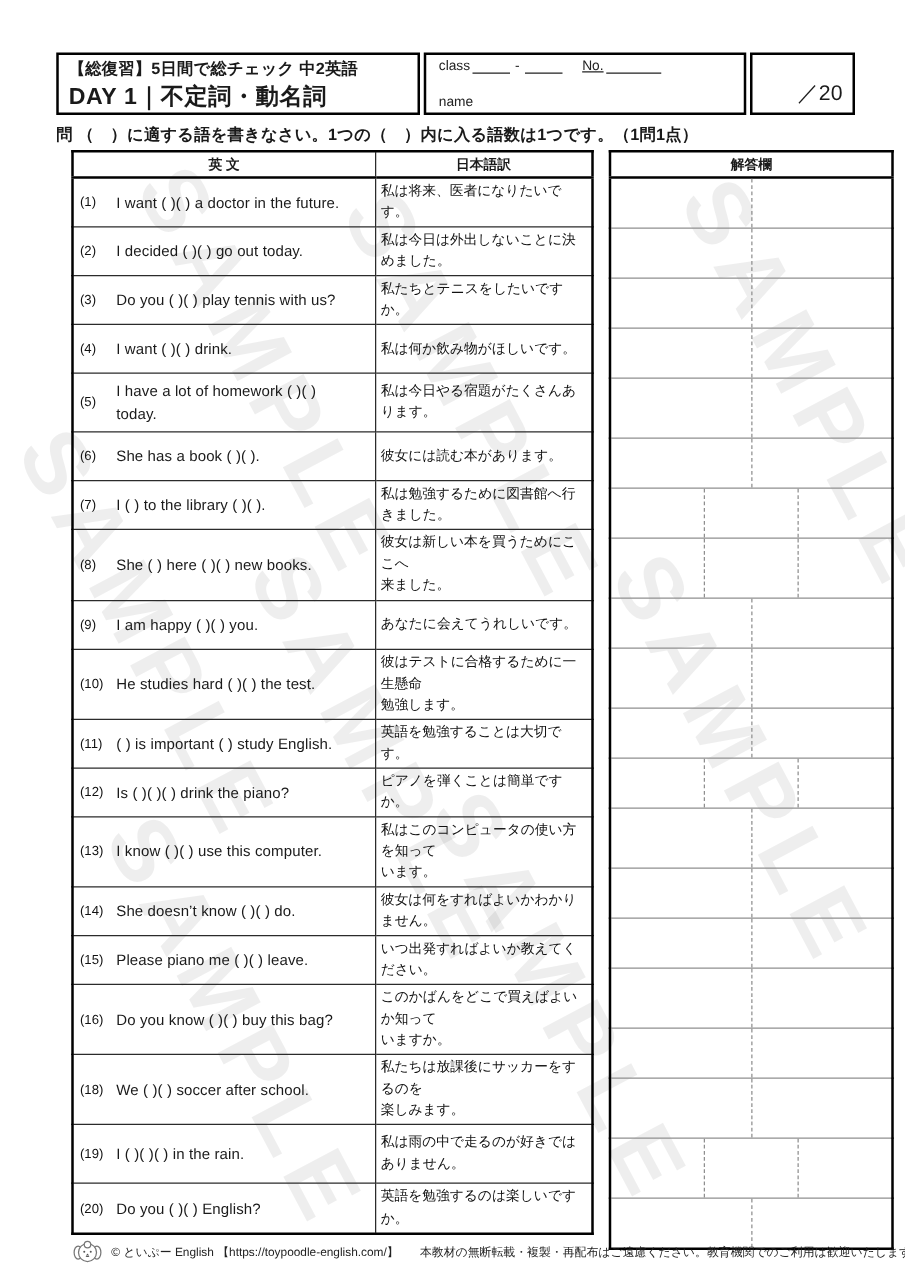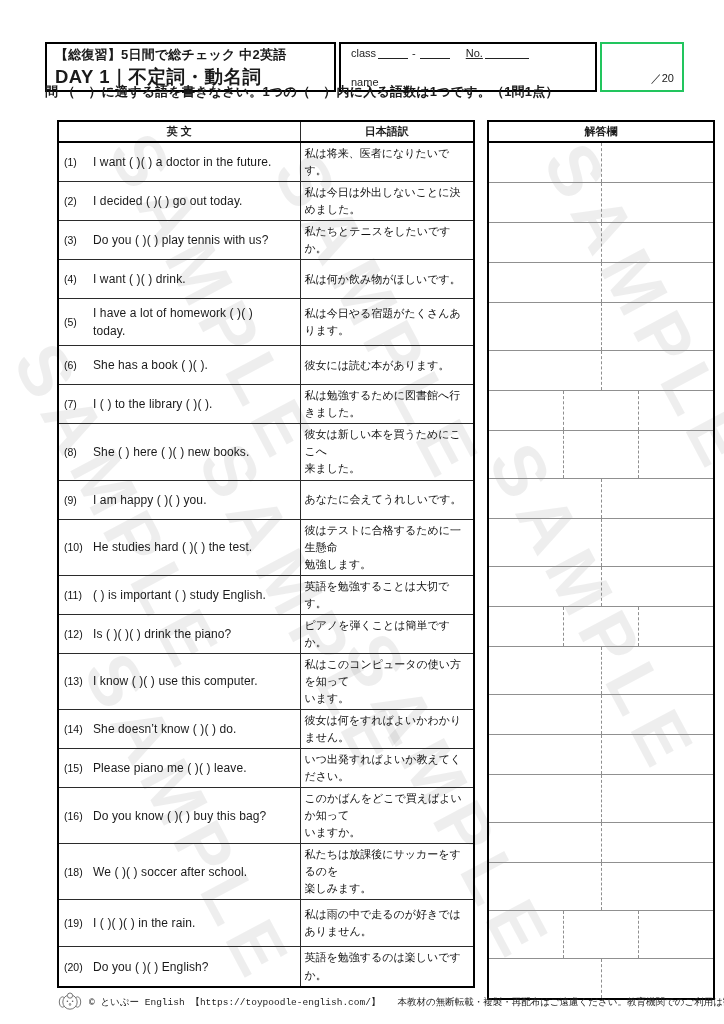--- a/index.html
+++ b/index.html
@@ -21,23 +21,23 @@
   .title-box { width:291px; border:2px solid #000; padding:2px 8px 3px 8px; background:#fff; display:flex; flex-direction:column; justify-content:space-between; }
   .course-label { font-size:13px; font-weight:bold; letter-spacing:0.2px; }
   .day-title { font-size:18.5px; font-weight:bold; letter-spacing:0.5px; }
   .info-box { flex:1; border:2px solid #000; margin-left:3px; background:#fff; padding:3px 10px 2px 10px; display:flex; flex-direction:column; justify-content:space-between; font-size:11px; color:#222; }
   .class-line { display:flex; align-items:flex-start; gap:2px; }
   .blank { display:inline-block; border-bottom:1px solid #222; height:12px; }
   .blank.b1 { width:30px; } .blank.b2 { width:30px; } .blank.b3 { width:44px; }
   .dash { padding:0 2px; }
   .no-label { margin-left:14px;text-decoration:underline; }
   .name-line { font-size:11px; }
-  .score-box { width:84px; border:2px solid #22c55e; margin-left:3px; background:#fff; display:flex; align-items:flex-end; justify-content:flex-end; padding:2px 8px 4px 8px; font-size:11px; font-weight:normal; }
-  
-  .instruction { position:absolute; left:45px; top:83px; font-size:13px; font-weight:bold; z-index:2; letter-spacing:0.2px; }
+  .score-box { width:84px; border:2px solid #000000; margin-left:3px; background:#fff; display:flex; align-items:flex-end; justify-content:flex-end; padding:2px 8px 4px 8px; font-size:17px; font-weight:normal; }
+  
+  .instruction { position:absolute; left:45px; top:99px; font-size:13px; font-weight:bold; z-index:2; letter-spacing:0.2px; }
   
   table { border-collapse:collapse; table-layout:fixed; background:transparent; position:absolute; z-index:1; }
   .main-table { left:57px; top:120px; width:416px; }
   .main-table, .main-table th, .main-table td { border:1px solid #2b2b2b; }
   .main-table { border:2px solid #000; }
   .main-table th { height:21px; font-size:11px; font-weight:bold; border-bottom:2px solid #000; background:transparent; }
   .main-table td { vertical-align:middle; background:transparent; }
   .col-en { width:242px; }
   .col-ja { width:174px; }
   .en-wrap { display:flex; align-items:center; padding:2px 1px 2px 5px; }
@@ -51,21 +51,21 @@
   .ans-table th { height:21px; font-size:11px; font-weight:bold; border-bottom:2px solid #000; }
   .ans-table td { border-top:1px solid #909090; padding:0; }
   .ans-wrap { display:flex; width:100%; }
   tr.normal .ans-wrap { height:39px; }
   tr.tall .ans-wrap { height:47px; }
   .ans-cell { flex:1; }
   .ans-cell + .ans-cell { border-left:1.5px dashed #8f8f8f; }
   
   .footer { position:absolute; left:58px; top:992px; width:620px; display:flex; align-items:center; gap:7px; font-size:9.5px; color:#222; z-index:2; }
   .dog-icon { flex:none; }
-  .footer-credit { white-space:nowrap;font-family:Liberation Mono, monospace; }
+  .footer-credit { white-space:nowrap; }
   .footer-notice { white-space:nowrap; margin-left:10px; }
 </style>
 </head>
 <body>
 
 <div class="page">
 
   <div>
     <span class="wm" style="left:165px; top:120px;">SAMPLE</span>
     <span class="wm" style="left:70px;  top:330px;">SAMPLE</span>

